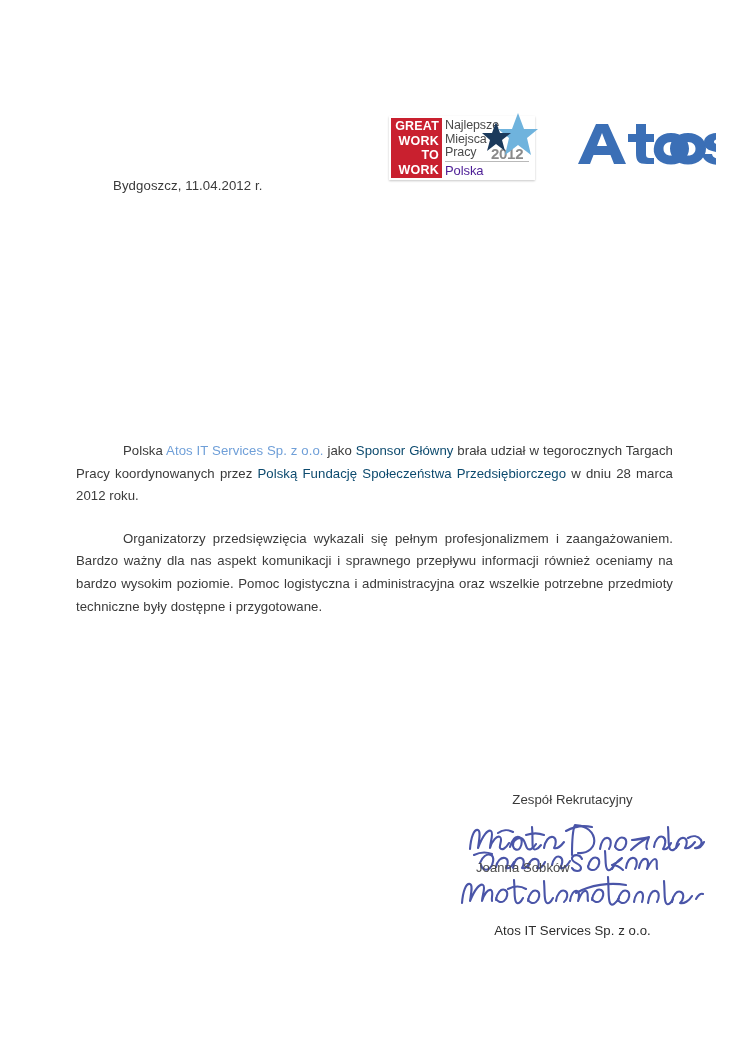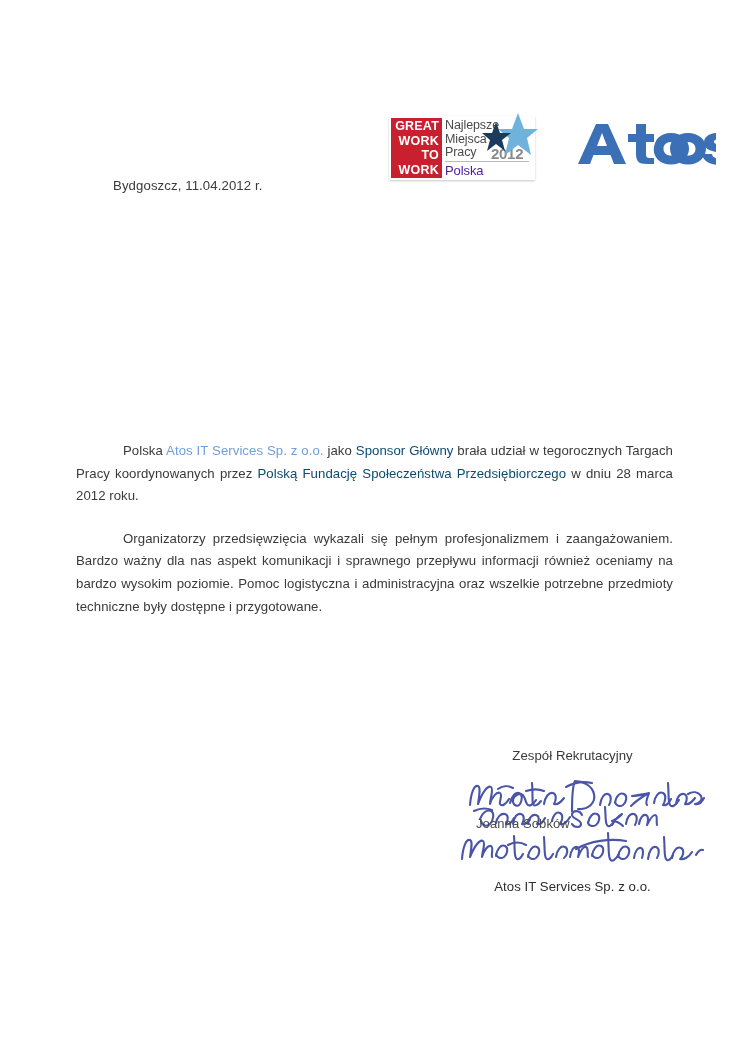--- a/index.html
+++ b/index.html
@@ -174,20 +174,21 @@
     position: absolute;
     left: 440px;
     top: 748px;
     width: 265px;
     text-align: center;
   }
   .sig-team {
     font-size: 13.2px;
     color: #3a3a3a;
     letter-spacing: 0.05px;
+    margin-top: 44px;
   }
   .sig-art {
     position: relative;
     width: 265px;
     height: 82px;
     margin-top: 8px;
   }
   .sig-art svg {
     position: absolute;
     left: 0;

